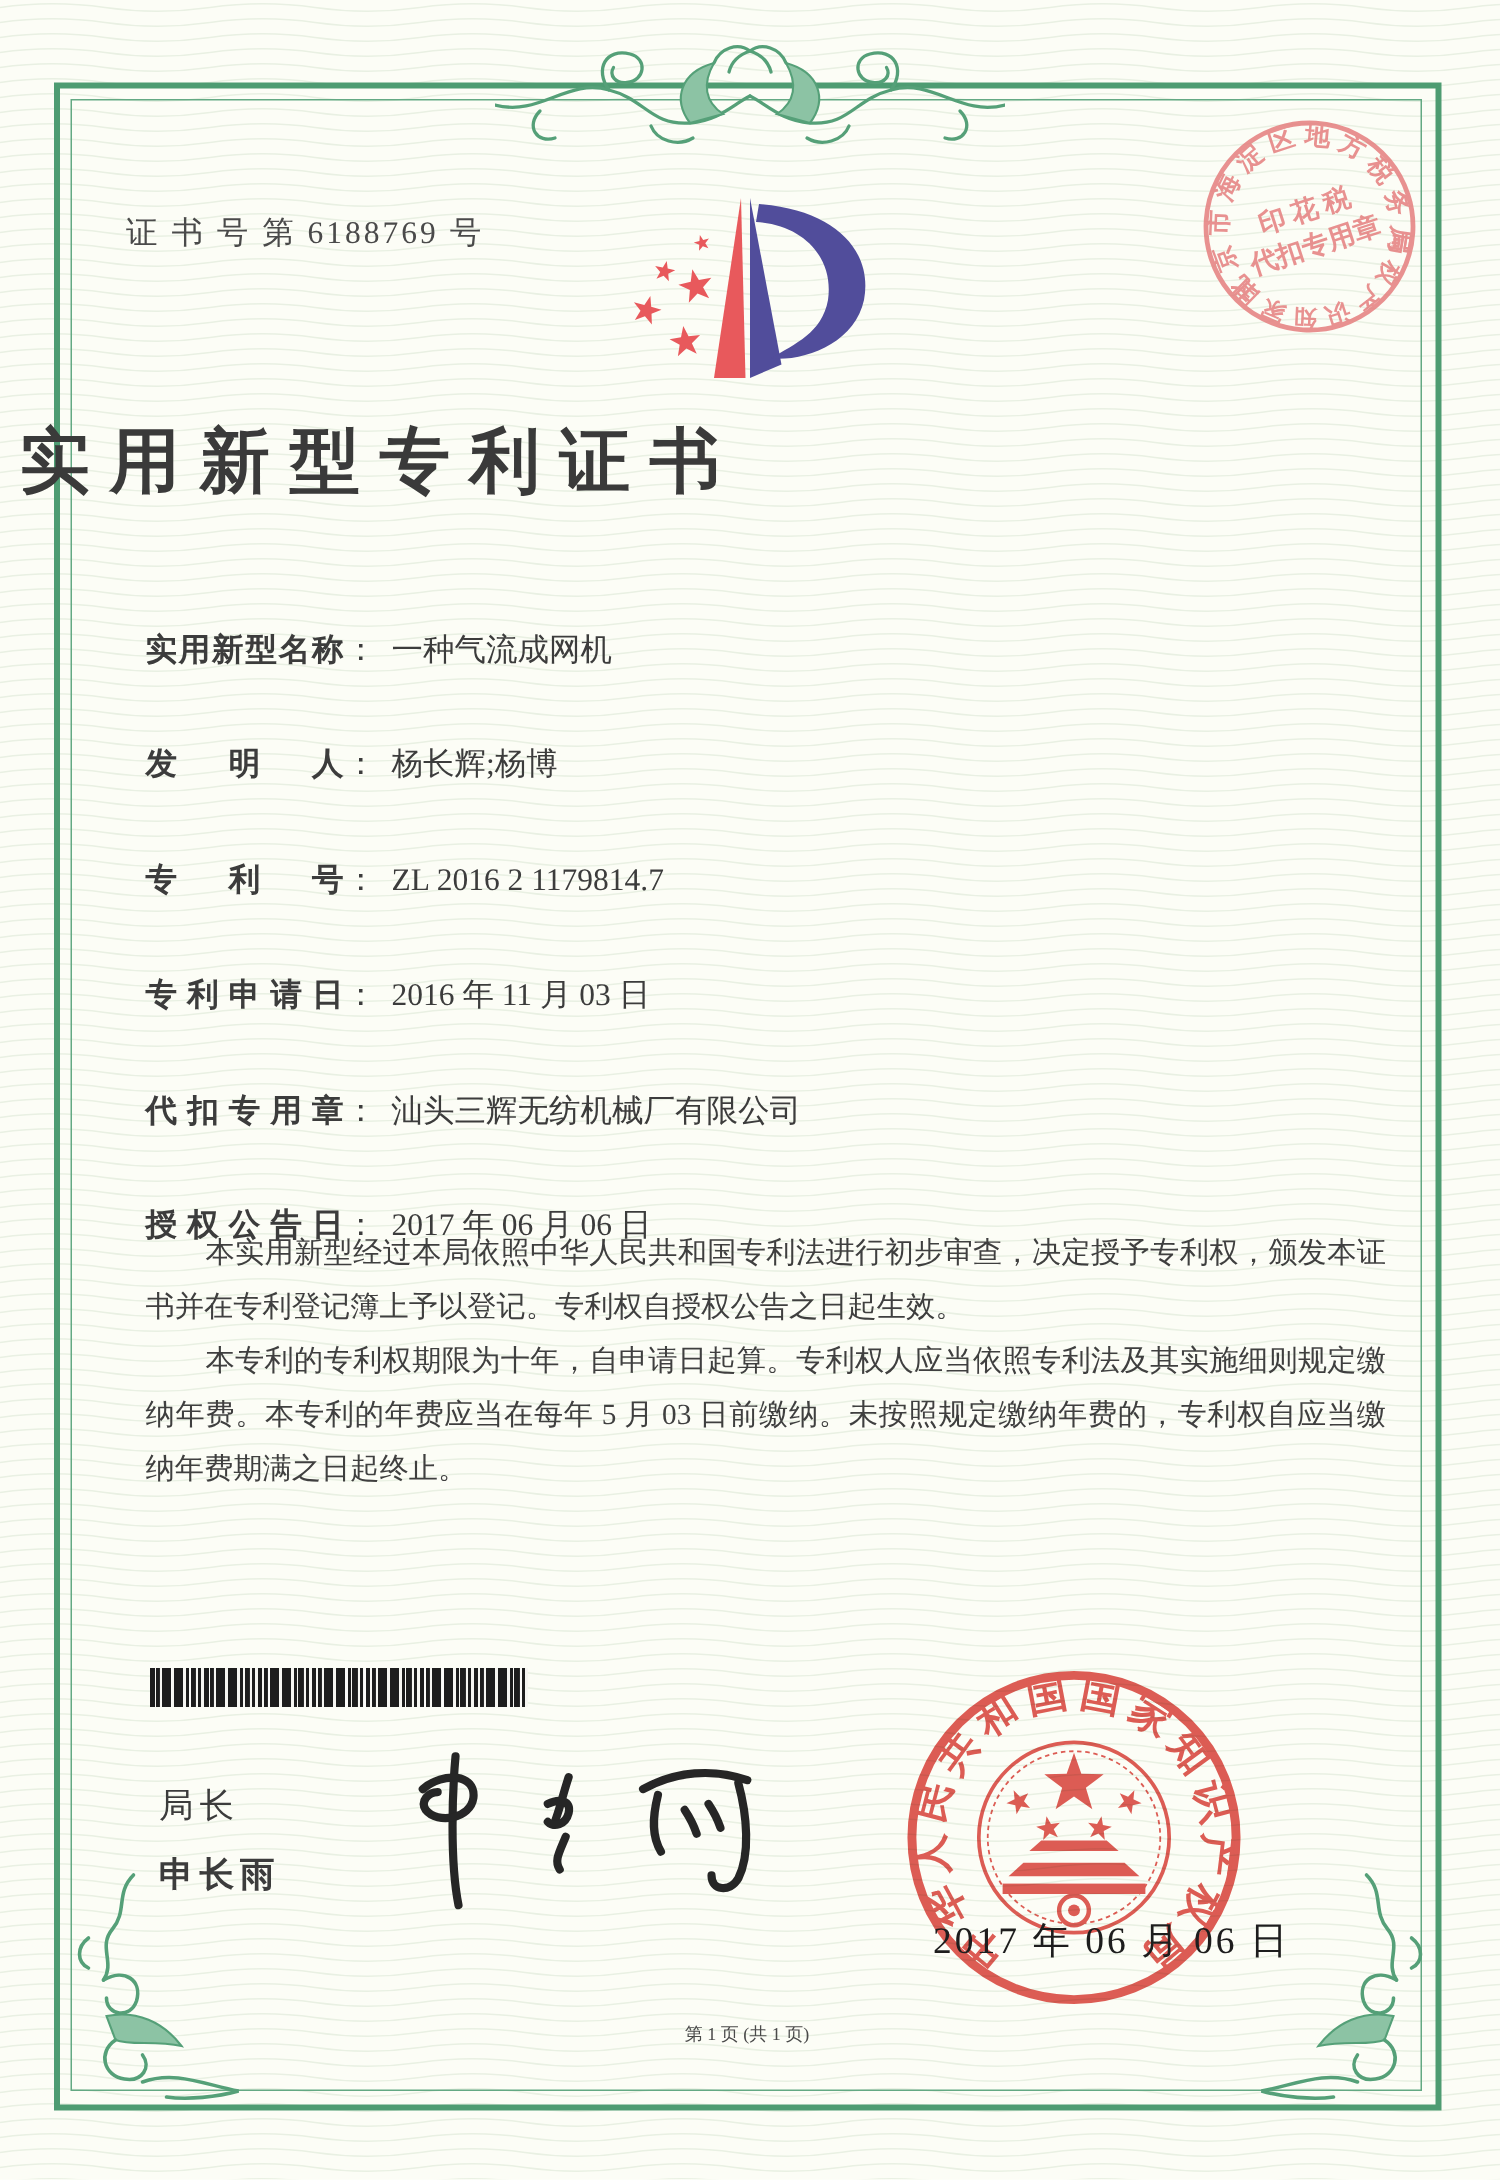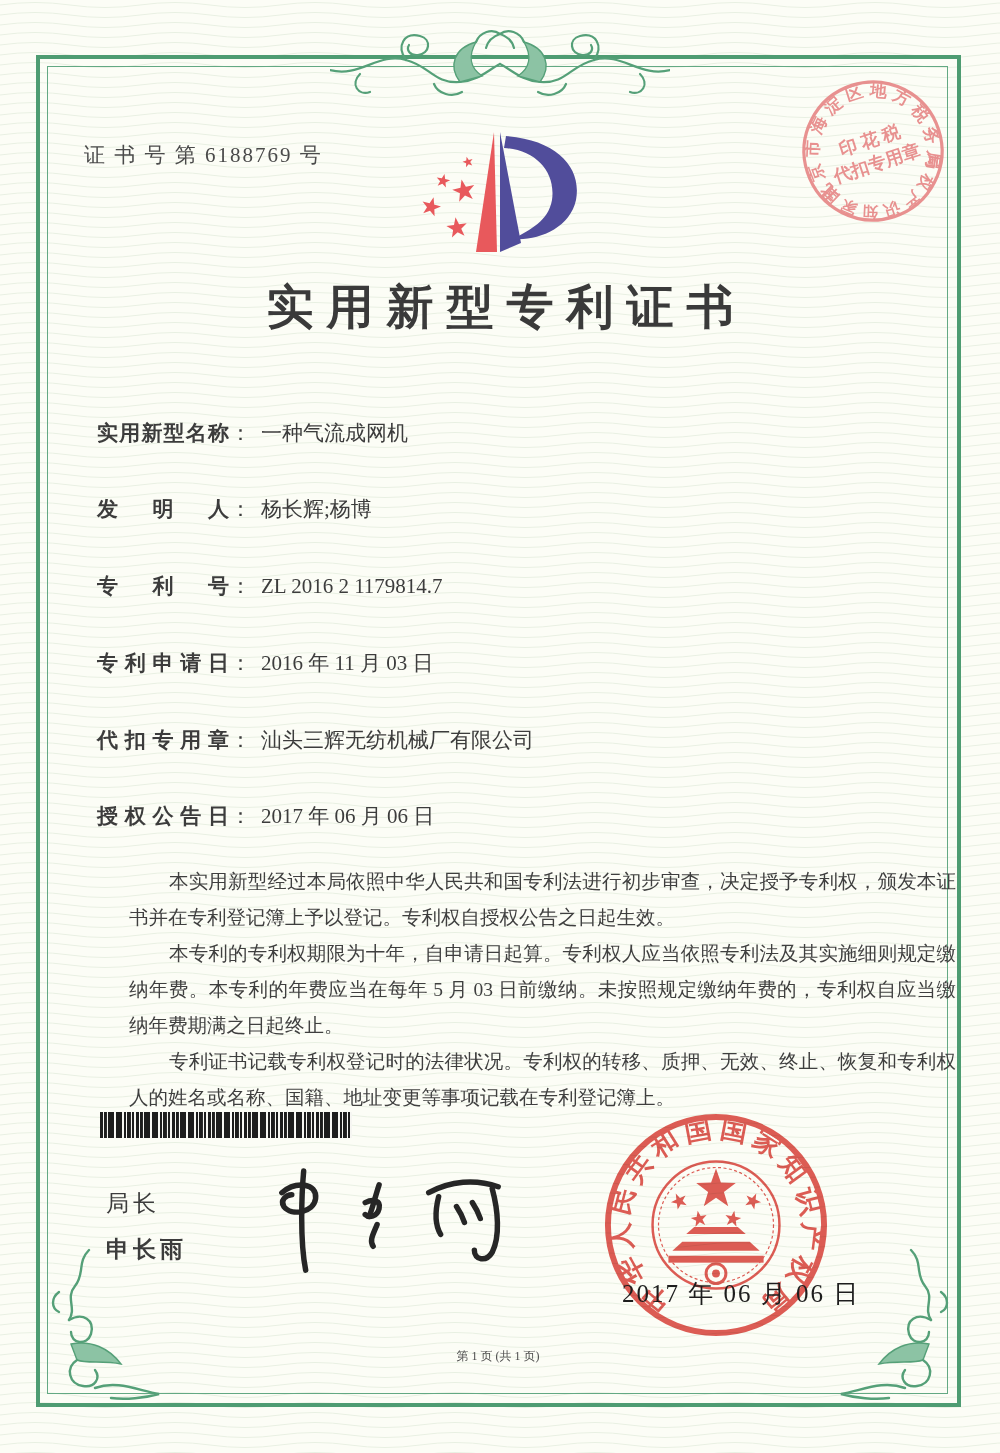--- a/index.html
+++ b/index.html
@@ -11,26 +11,26 @@
   }
   .texture{position:absolute;left:0;top:0;z-index:0;}
   .frame-outer{position:absolute;left:36px;top:55px;width:917px;height:1344px;
     border:4.5px solid #4e9c72;z-index:1;}
   .frame-inner{position:absolute;left:47px;top:66px;width:899px;height:1326px;
     border:1.5px solid #63a983;z-index:1;}
   .orn{position:absolute;z-index:2;}
   .cert-no{position:absolute;left:84px;top:141px;font-size:21px;letter-spacing:2px;
     color:#4a4a4a;z-index:3;}
   .logo{position:absolute;left:380px;top:110px;width:240px;height:160px;z-index:3;}
-  .title{position:absolute;left:0;top:276px;width:1000px;margin:0;text-align:center;
+  .title{position:absolute;left:0;top:276px;width:1000px;margin:0;
     font-size:47px;font-weight:700;letter-spacing:13px;text-indent:13px;color:#3a3a3a;z-index:3;}
   .field{position:absolute;left:97px;font-size:21px;color:#3c3c3c;z-index:3;white-space:nowrap;}
   .flabel{display:inline-block;width:132px;text-align:justify;text-align-last:justify;font-weight:bold;}
   .fcolon{margin:0 10px 0 1px;}
-  .paras{position:absolute;left:97px;top:864px;width:827px;z-index:3;margin-left:32px;}
+  .paras{position:absolute;left:97px;top:818px;width:827px;z-index:3;}
   .paras p{margin:0;font-size:19.5px;line-height:36px;text-align:justify;
     text-indent:40px;color:#3f3f3f;}
   .barcode{position:absolute;left:100px;top:1112px;width:252px;height:26px;z-index:3;
     background-color:#f6f6f2;
     background-image:
       repeating-linear-gradient(90deg,#1d1d1d 0 2px,transparent 2px 4px),
       repeating-linear-gradient(90deg,#1d1d1d 0 3px,transparent 3px 9px),
       repeating-linear-gradient(90deg,#2b2b2b 0 1px,transparent 1px 6px),
       repeating-linear-gradient(90deg,rgba(255,255,255,.65) 0 2px,transparent 2px 13px);}
   .officer-title{position:absolute;left:106px;top:1188px;font-size:23px;letter-spacing:4px;z-index:3;}
@@ -126,21 +126,20 @@
 <div class="field" style="top:726px">
   <span class="flabel">代扣专用章</span><span class="fcolon">：</span><span class="fvalue">汕头三辉无纺机械厂有限公司</span>
 </div>
 <div class="field" style="top:802px">
   <span class="flabel">授权公告日</span><span class="fcolon">：</span><span class="fvalue">2017 年 06 月 06 日</span>
 </div>
 
 <div class="paras">
   <p>本实用新型经过本局依照中华人民共和国专利法进行初步审查，决定授予专利权，颁发本证书并在专利登记簿上予以登记。专利权自授权公告之日起生效。</p>
   <p>本专利的专利权期限为十年，自申请日起算。专利权人应当依照专利法及其实施细则规定缴纳年费。本专利的年费应当在每年 5 月 03 日前缴纳。未按照规定缴纳年费的，专利权自应当缴纳年费期满之日起终止。</p>
-  <p>专利证书记载专利权登记时的法律状况。专利权的转移、质押、无效、终止、恢复和专利权人的姓名或名称、国籍、地址变更等事项记载在专利登记簿上。</p>
 </div>
 
 <div class="barcode"></div>
 
 <div class="officer-title">局长</div>
 <div class="officer-name">申长雨</div>
 
 <svg class="sig" viewBox="0 0 260 115">
   <g fill="none" stroke="#262626" stroke-width="5.5" stroke-linecap="round">
     <path d="M42 8 C 40 30, 38 78, 44 108"></path>

